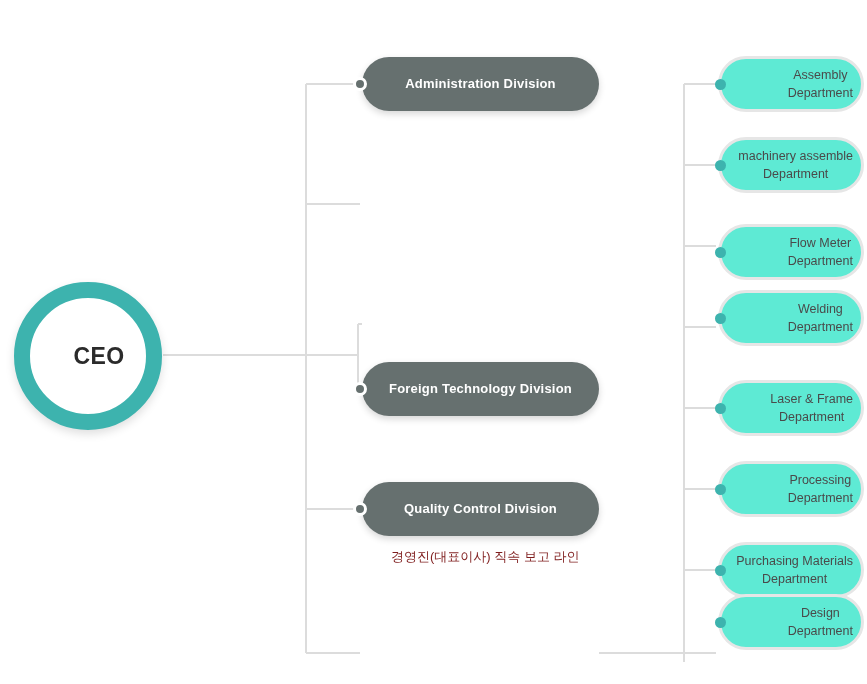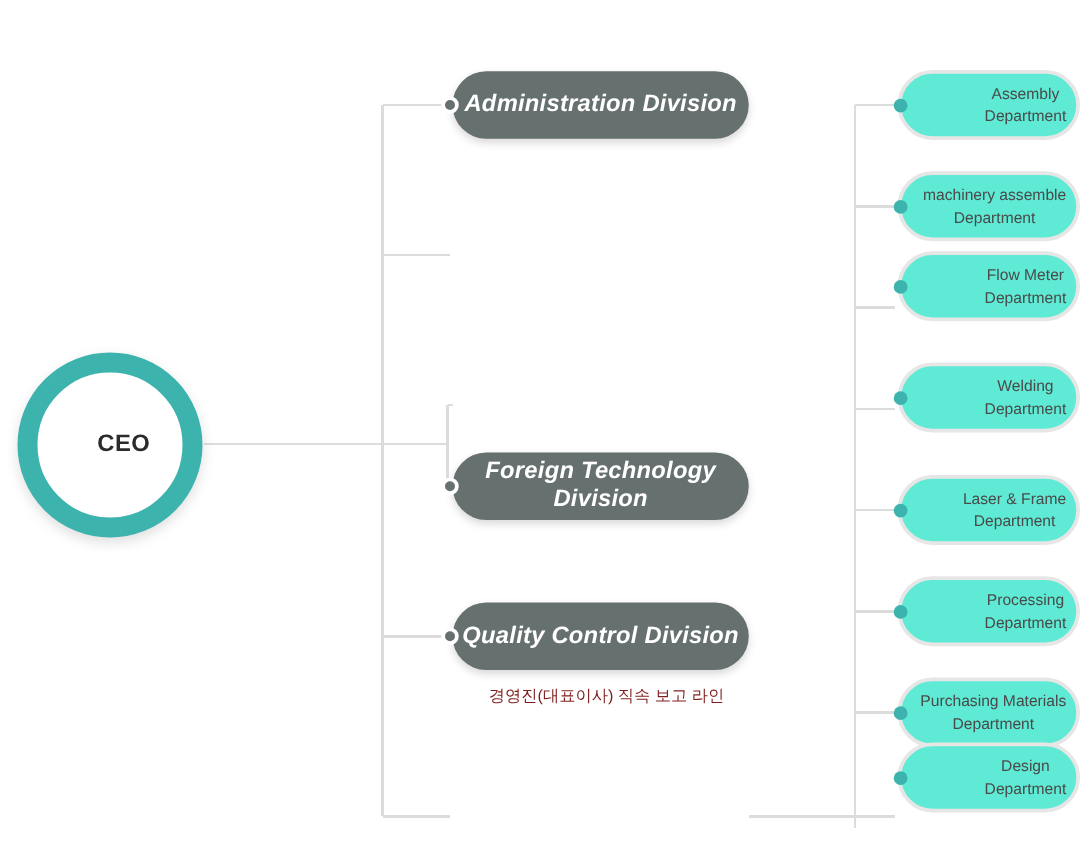--- a/index.html
+++ b/index.html
@@ -41,21 +41,21 @@
     border-radius: 50%;
     background: #ffffff;
     border: 16px solid #3DB3AE;
     box-sizing: border-box;
     box-shadow: 0 4px 10px rgba(0,0,0,0.13);
     display: flex;
     align-items: center;
     justify-content: center;
   }
   .ceo-label {
-    font-size: 19px;
+    font-size: 23px;
     font-weight: bold;
     color: #2b2b2b;
     letter-spacing: 0.4px;
     margin-left: 22px;
   }
 
   
   .division-node {
     position: absolute;
     left: 362px;
@@ -63,27 +63,26 @@
     height: 54px;
     border-radius: 27px;
     background: #66706F;
     box-shadow: 0 3px 7px rgba(0,0,0,0.16);
     display: flex;
     align-items: center;
     justify-content: center;
     box-sizing: border-box;
   }
   .division-label {
-    font-size: 19px;
+    font-size: 13px;
     font-weight: bold;
     color: #ffffff;
     text-align: center;
     letter-spacing: 0.2px;
     line-height: 1.2;
-    font-style: italic;
   }
   
   .division-dot {
     position: absolute;
     left: -9px;
     top: 50%;
     margin-top: -7px;
     width: 14px;
     height: 14px;
     border-radius: 50%;
@@ -202,21 +201,21 @@
   </div>
 
   <div class="department-node" style="top:137px">
     <span class="department-dot"></span>
     <span class="department-label">
       <span>machinery assemble</span><br>
       <span>Department</span>
     </span>
   </div>
 
-  <div class="department-node" style="top:201px">
+  <div class="department-node" style="top:224px">
     <span class="department-dot"></span>
     <span class="department-label">
       <span>Flow Meter</span><br>
       <span>Department</span>
     </span>
   </div>
 
   <div class="department-node" style="top:290px">
     <span class="department-dot"></span>
     <span class="department-label">

